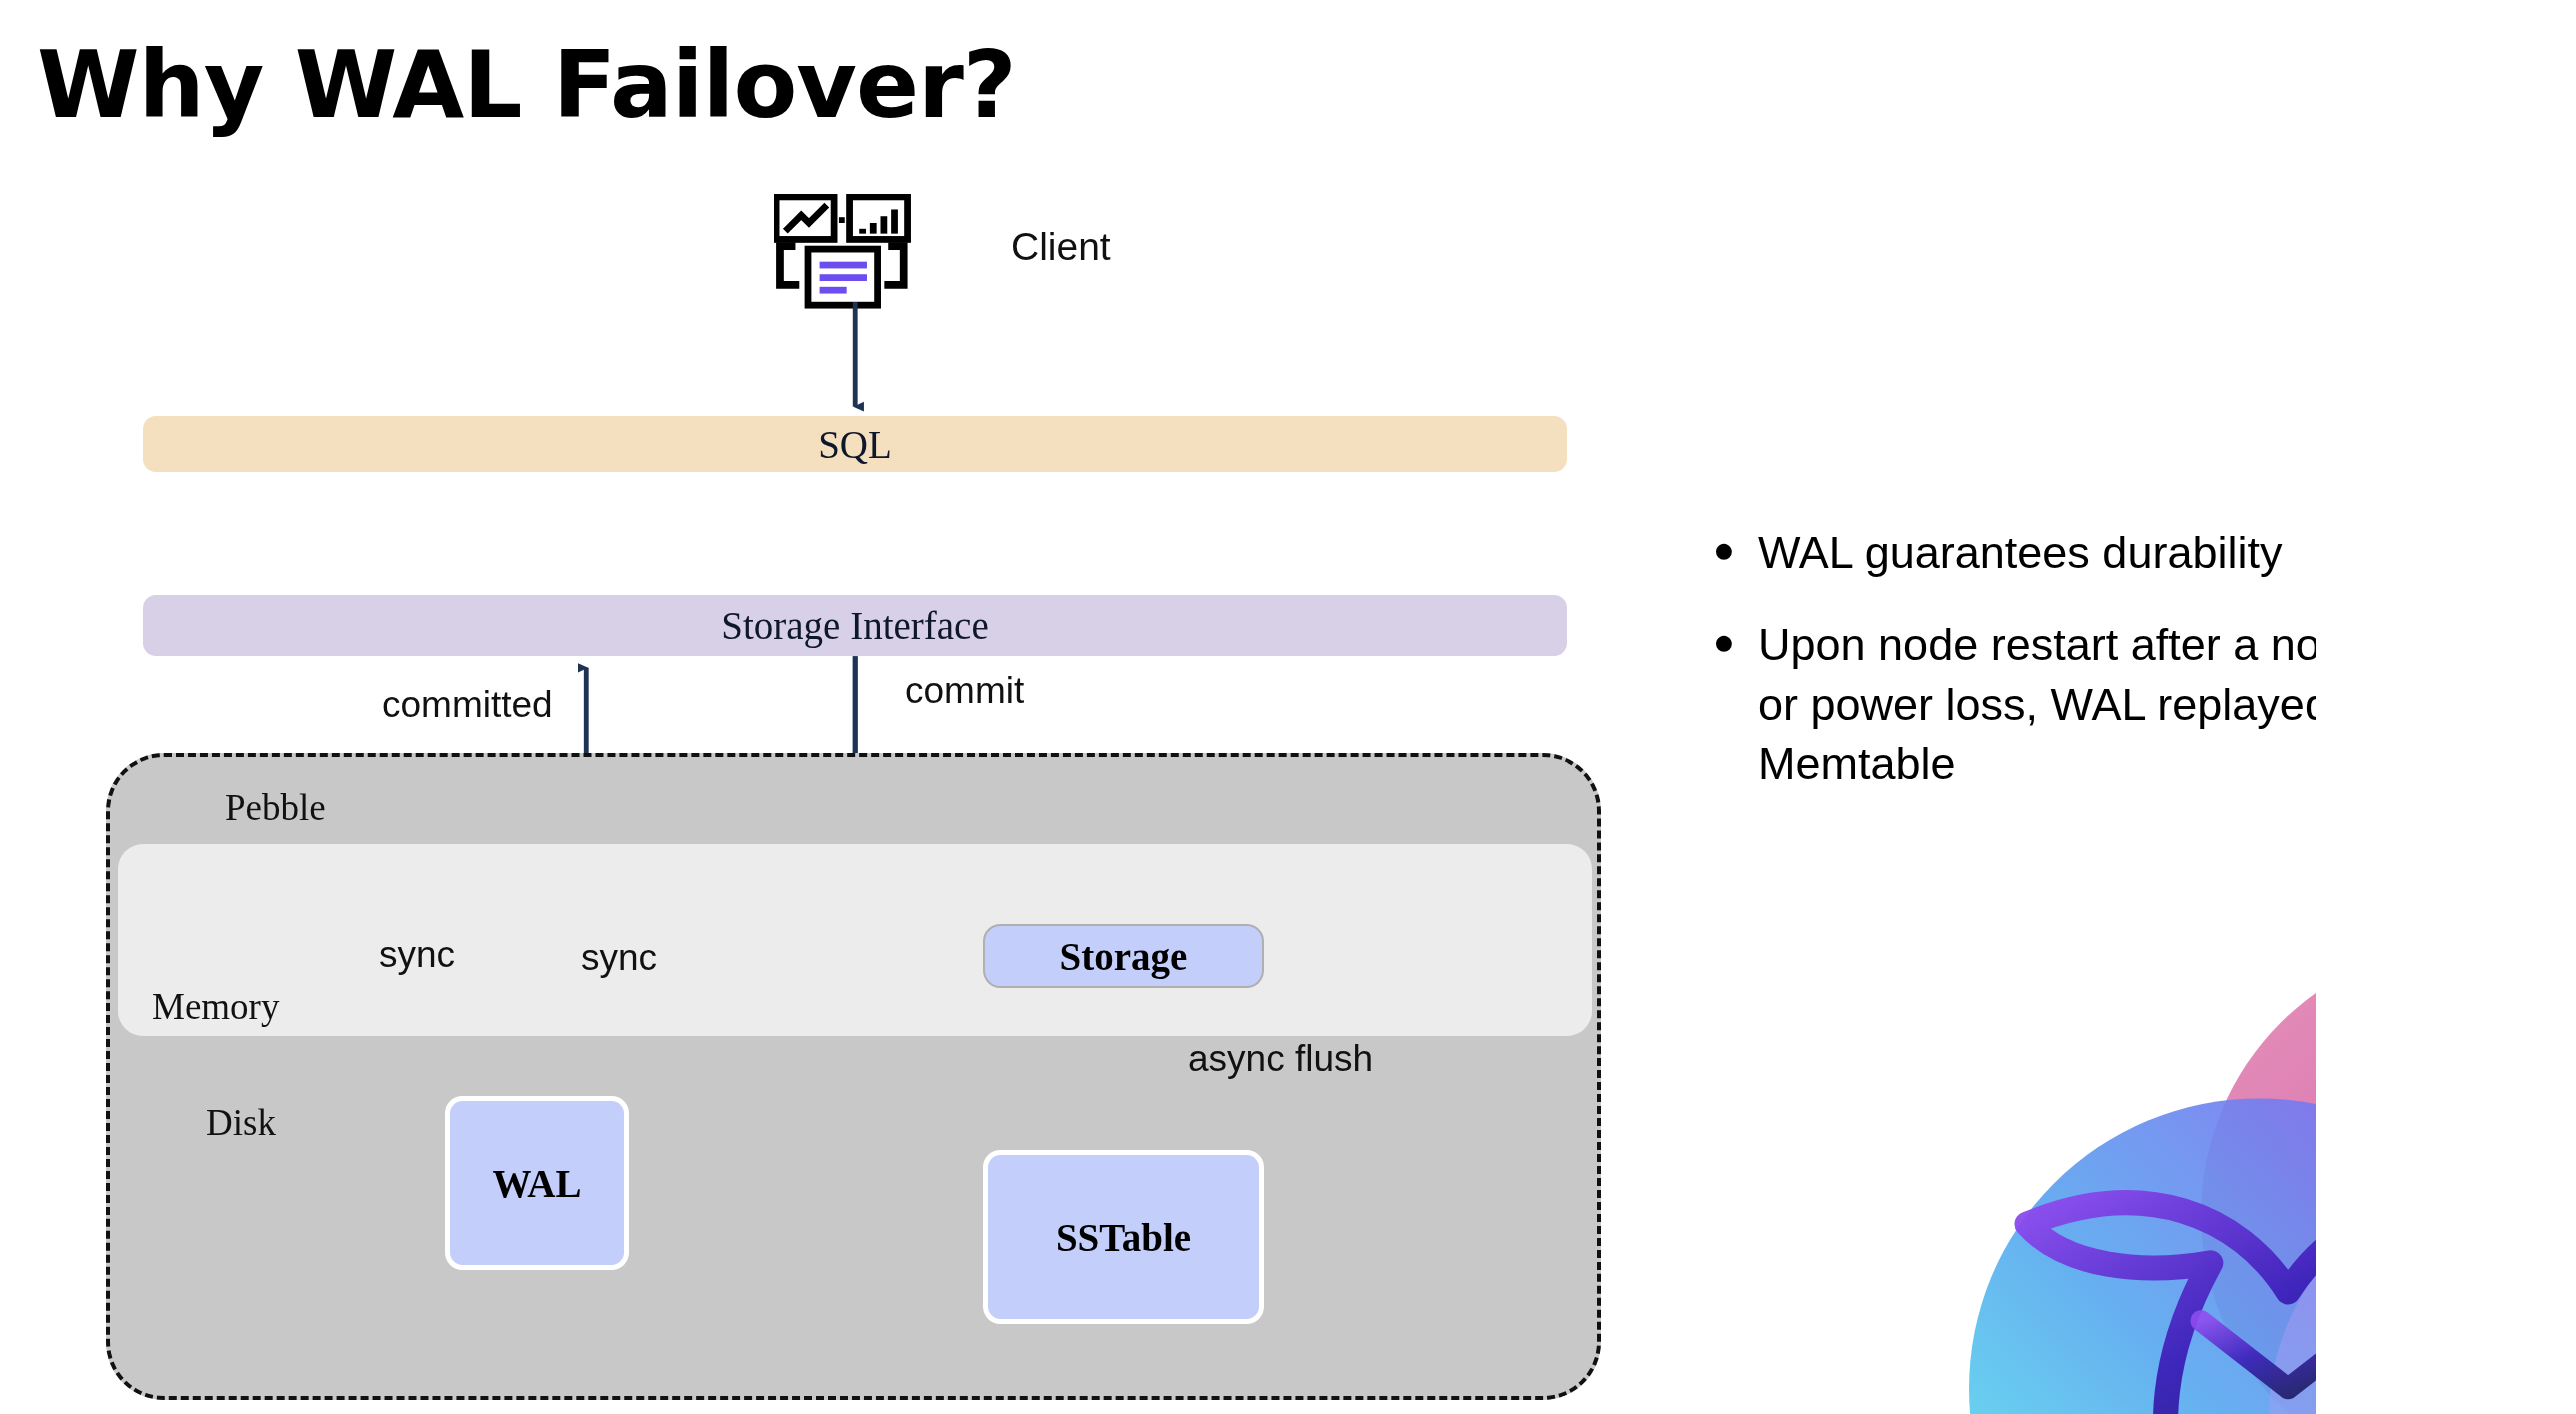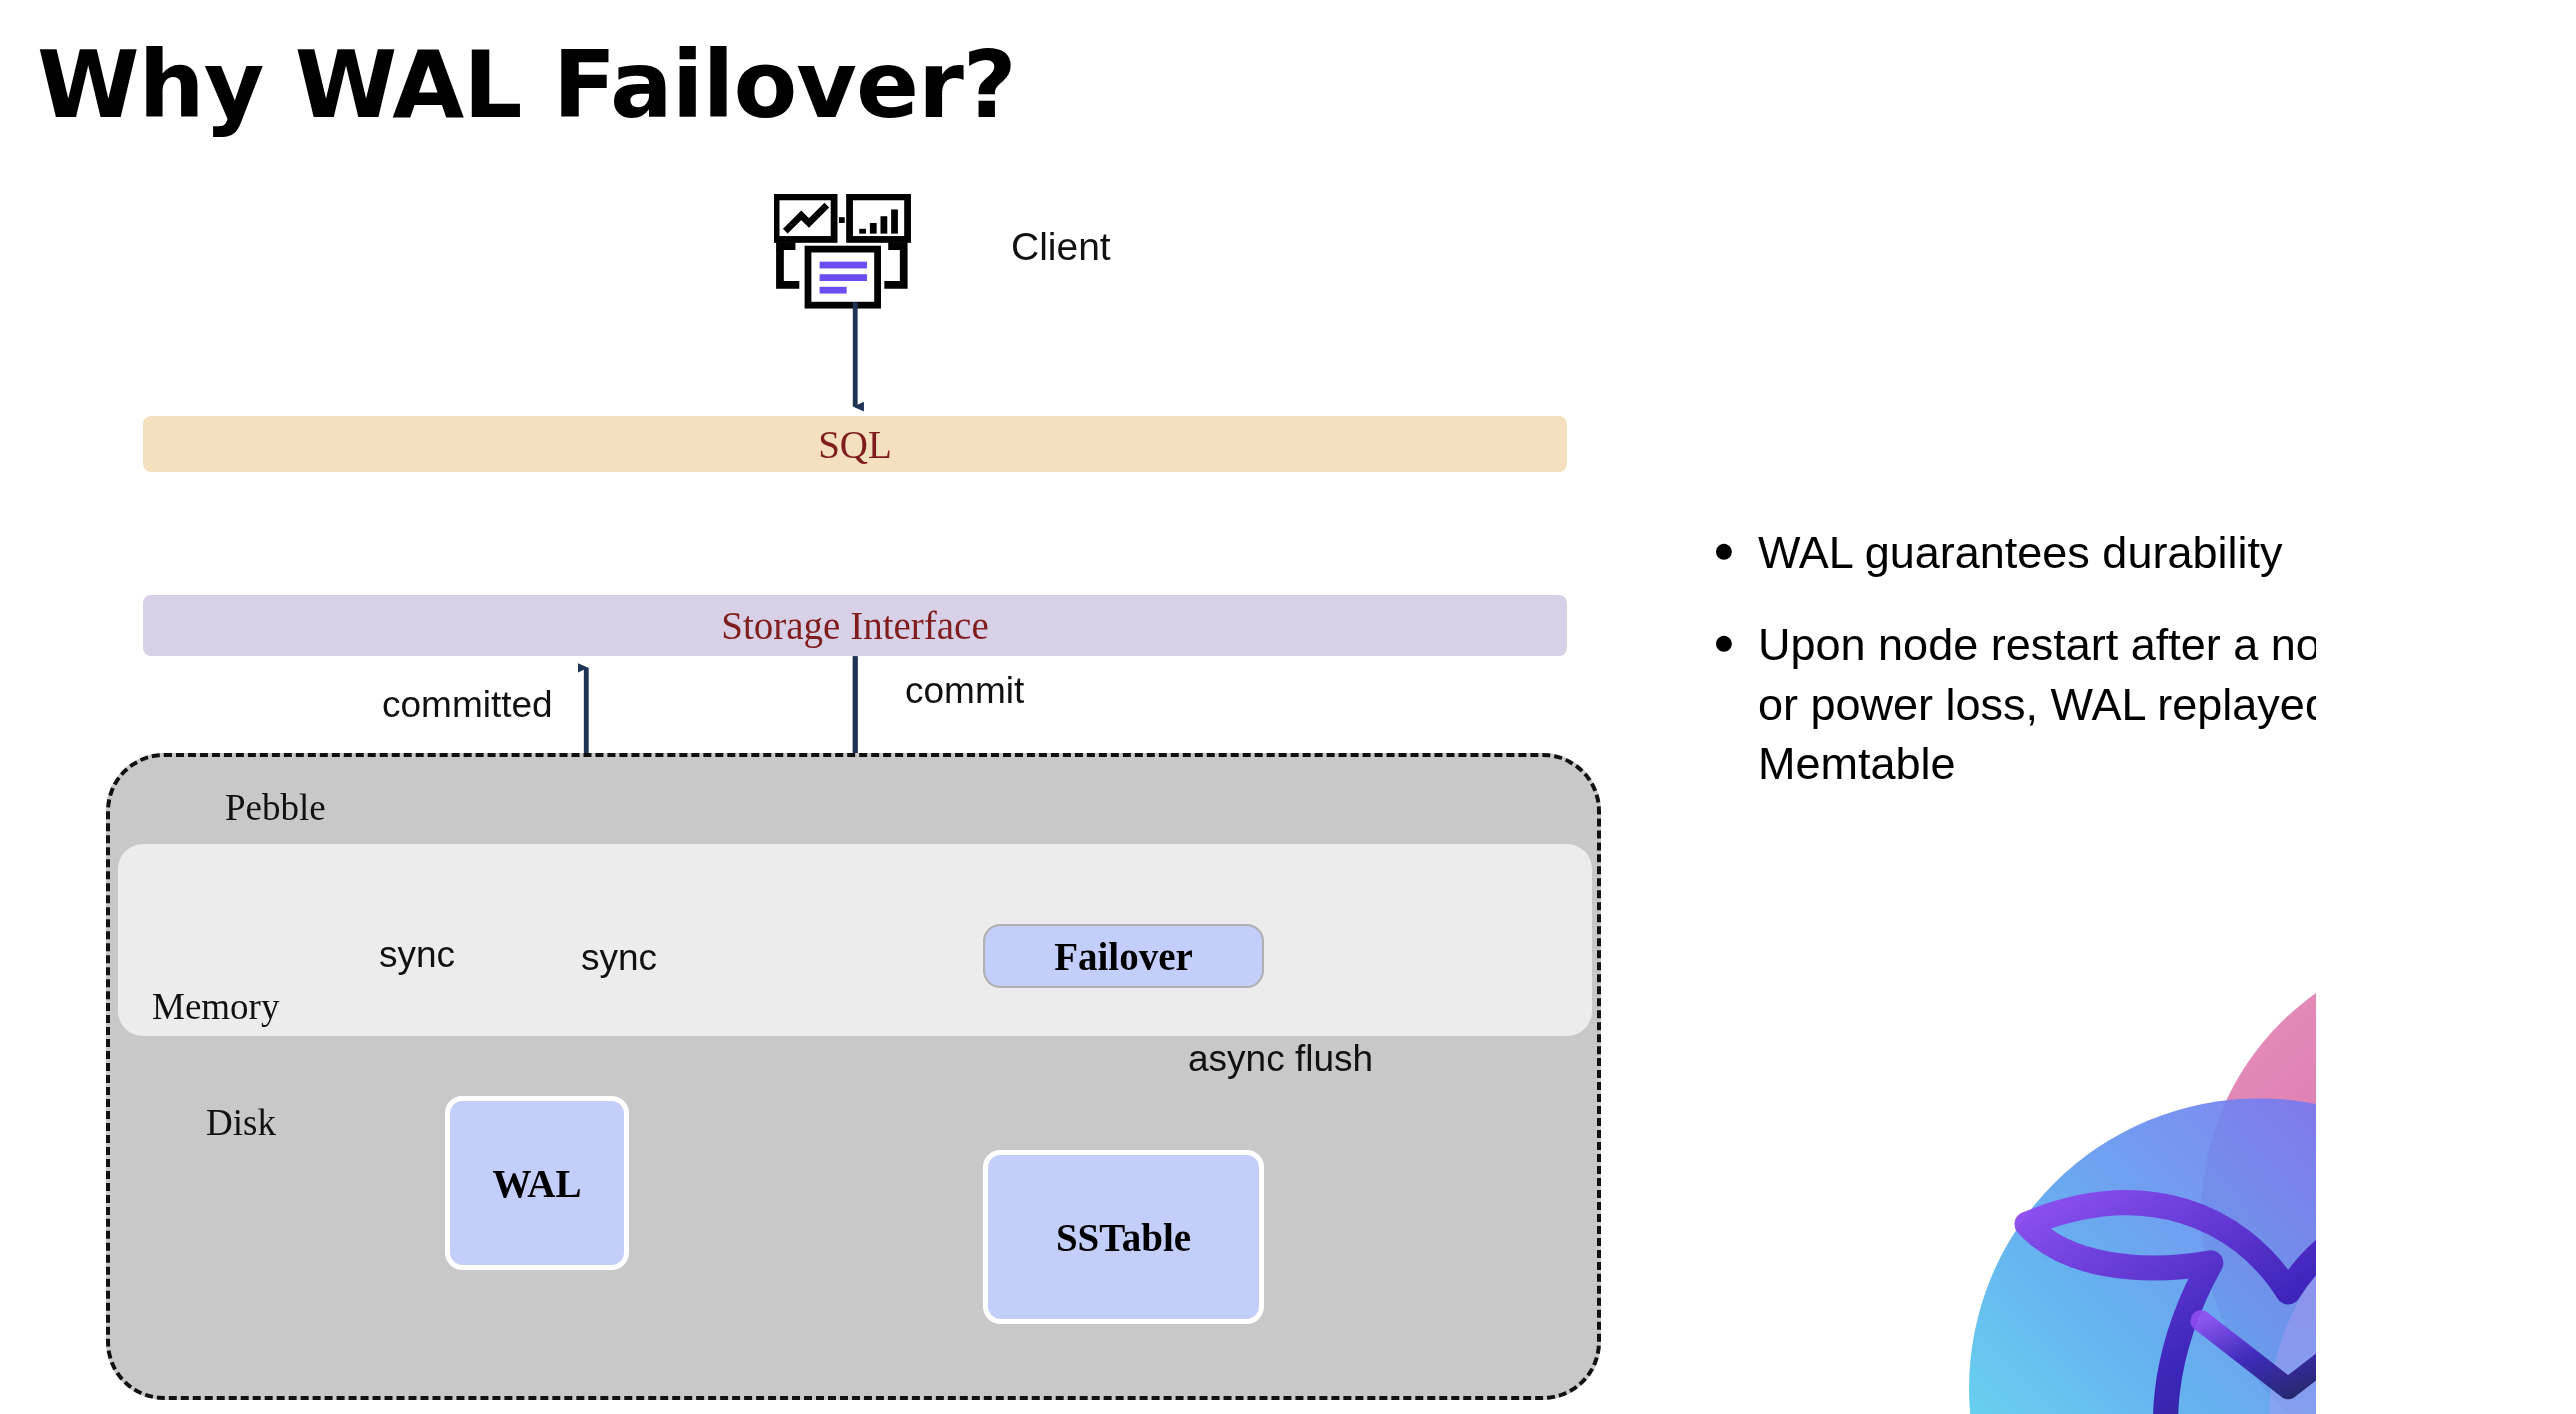--- a/index.html
+++ b/index.html
@@ -56,27 +56,27 @@
   #diagram {
     position: absolute;
     left: 0;
     top: 0;
     width: 1693px;
     height: 1415px;
   }
 
   .layer-bar {
     position: absolute;
-    border-radius: 8px;
+    border-radius: 13px;
     display: flex;
     align-items: center;
     justify-content: center;
     font-family: "Liberation Serif", serif;
     font-size: 39px;
-    color: #7f1d1d;
+    color: #0f172a;
   }
   #bar-sql {
     left: 143px; top: 416px; width: 1424px; height: 56px;
     background: #f4dfbf;
   }
   #bar-kv {
     left: 143px; top: 506px; width: 1424px; height: 56px;
     background: #b9dcdc;
   }
   #bar-storage {
@@ -310,21 +310,21 @@
     <div class="region-label" id="label-pebble">Pebble</div>
     <div class="region-label" id="label-memory">Memory</div>
     <div class="region-label" id="label-disk">Disk</div>
 
     <div class="edge-label" id="lbl-committed">committed</div>
     <div class="edge-label" id="lbl-commit">commit</div>
     <div class="edge-label" id="lbl-sync-left">sync</div>
     <div class="edge-label" id="lbl-sync-right">sync</div>
     <div class="edge-label" id="lbl-asyncflush">async flush</div>
 
-    <div class="node-box" id="node-memtable">Failover</div>
+    <div class="node-box" id="node-memtable">Storage</div>
     <div class="node-box" id="node-wal">WAL</div>
     <div class="node-box" id="node-sstable">SSTable</div>
   </div>
 
   <div id="bullets">
     <div class="bullet-row">
       <div class="bullet-dot">●</div>
       <div class="bullet-text">WAL guarantees durability</div>
     </div>
     <div class="bullet-row">

